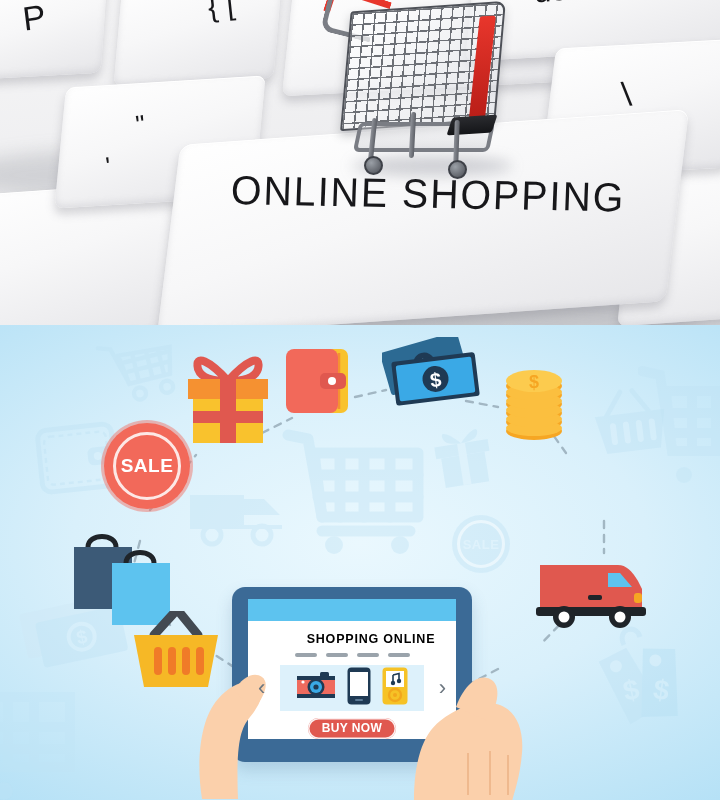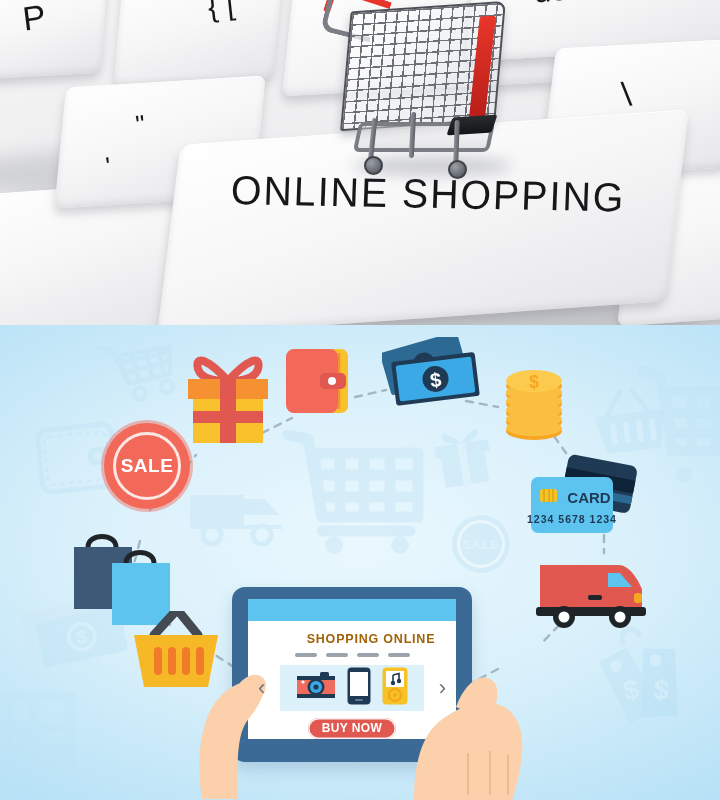--- a/index.html
+++ b/index.html
@@ -92,21 +92,21 @@
   .sale-badge::before{content:"";position:absolute;inset:5px;border:3px solid rgba(255,255,255,.85);
     border-radius:50%;}
   .sale-badge span{position:relative;z-index:2;}
 
   
   #tablet{position:absolute;left:232px;top:262px;width:240px;height:175px;
     background:#3b6a96;border-radius:13px;box-shadow:0 8px 16px rgba(60,100,140,.22);}
   #tablet-screen{position:absolute;left:16px;top:12px;width:208px;height:140px;background:#fff;
     overflow:hidden;}
   #tablet-topbar{height:22px;background:#5dc3ef;}
-  #tablet-title{text-align:center;margin-top:11px;font-size:12.5px;font-weight:700;color:#a16207;
+  #tablet-title{text-align:center;margin-top:11px;font-size:12.5px;font-weight:700;color:#000000;
     letter-spacing:.8px;font-family:"Liberation Sans",sans-serif;padding-left:38px;}
   #tablet-lines{display:flex;justify-content:center;gap:9px;margin-top:7px;}
   #tablet-lines i{display:block;width:22px;height:3.5px;background:#9aa3ab;border-radius:2px;}
   #carousel{position:relative;margin:8px 10px 0;height:46px;display:flex;align-items:center;
     justify-content:center;gap:11px;}
   #carousel-strip{position:absolute;left:22px;right:22px;top:0;bottom:0;background:#ddf1fb;}
   .arrow{position:absolute;font-size:22px;color:#6d7780;line-height:1;font-weight:400;z-index:3;}
   .prod{position:relative;z-index:2;}
   #buy-now{margin:7px auto 0;width:88px;height:21px;background:#e0584f;border-radius:11px;
     color:#fff;font-size:12px;font-weight:700;display:flex;align-items:center;justify-content:center;
@@ -371,34 +371,20 @@
             <ellipse cx="38" cy="58" rx="28" ry="8"></ellipse>
           <ellipse cx="38" cy="49" rx="28" ry="8"></ellipse>
             <ellipse cx="38" cy="40" rx="28" ry="8"></ellipse>
           <ellipse cx="38" cy="31" rx="28" ry="8"></ellipse>
         </g>
         <ellipse cx="38" cy="20" rx="28" ry="11" fill="#fccb4e"></ellipse>
         <text x="38" y="27" font-size="18" font-weight="700" fill="#f6a623" text-anchor="middle" font-family="Liberation Sans, sans-serif">$</text>
       </svg>
     </div>
 
-    <div class="ill" style="left:527px;top:126px;">
-      <svg width="112" height="96" viewBox="0 0 112 96">
-        <g transform="rotate(11 56 48)">
-          <rect x="34" y="6" width="70" height="48" rx="7" fill="#1f3a54"></rect>
-          <rect x="34" y="20" width="70" height="13" fill="#0f2338"></rect>
-          <rect x="34" y="36" width="70" height="8" fill="#2c6a93"></rect>
-        </g>
-        <rect x="4" y="26" width="82" height="56" rx="7" fill="#5dc3ef"></rect>
-        <rect x="13" y="38" width="17" height="13" rx="2.5" fill="#f6c226"></rect>
-        <path d="M17 38 V51 M22 38 V51 M26 38 V51" stroke="#d9a314" stroke-width="1.4"></path>
-        <text x="62" y="52" font-size="15" font-weight="700" fill="#1f3a54" text-anchor="middle" font-family="Liberation Sans, sans-serif">CARD</text>
-        <text x="45" y="72" font-size="10.5" font-weight="700" fill="#1f3a54" text-anchor="middle" font-family="Liberation Sans, sans-serif" letter-spacing="1">1234 5678 1234</text>
-      </svg>
-    </div>
 
     <div class="ill" style="left:534px;top:232px;">
       <svg width="116" height="78" viewBox="0 0 116 78">
         <path d="M6 8 H66 V52 H6 Z" fill="#e0584f"></path>
         <path d="M66 8 H84 C92 8 98 14 104 24 L108 32 V52 H66 Z" fill="#e0584f"></path>
         <path d="M74 16 H86 L98 30 H74 Z" fill="#5dc3ef"></path>
         <rect x="2" y="50" width="110" height="9" rx="3" fill="#1f2429"></rect>
         <rect x="54" y="38" width="14" height="5" rx="2" fill="#1f2429"></rect>
         <rect x="100" y="36" width="8" height="10" rx="3" fill="#f6a623"></rect>
         <circle cx="30" cy="60" r="11" fill="#1f2429"></circle>

